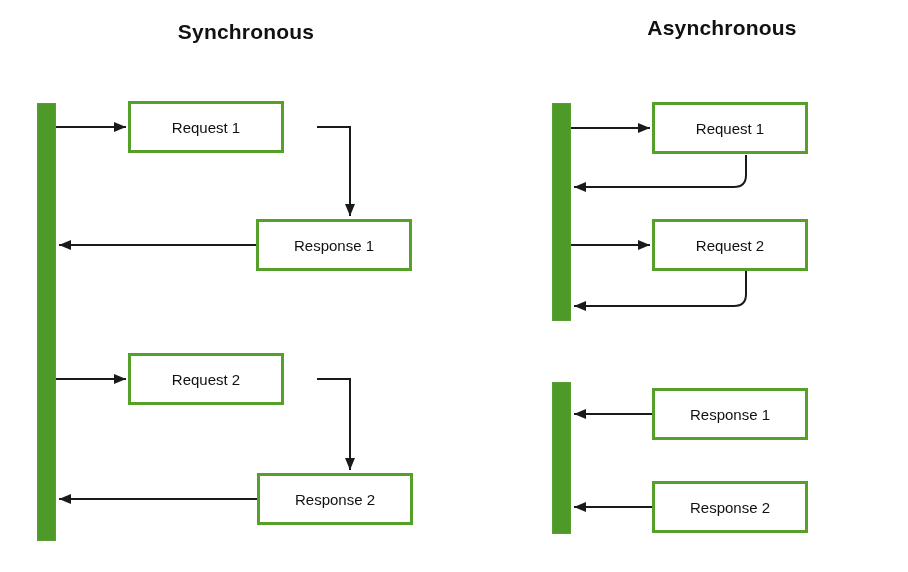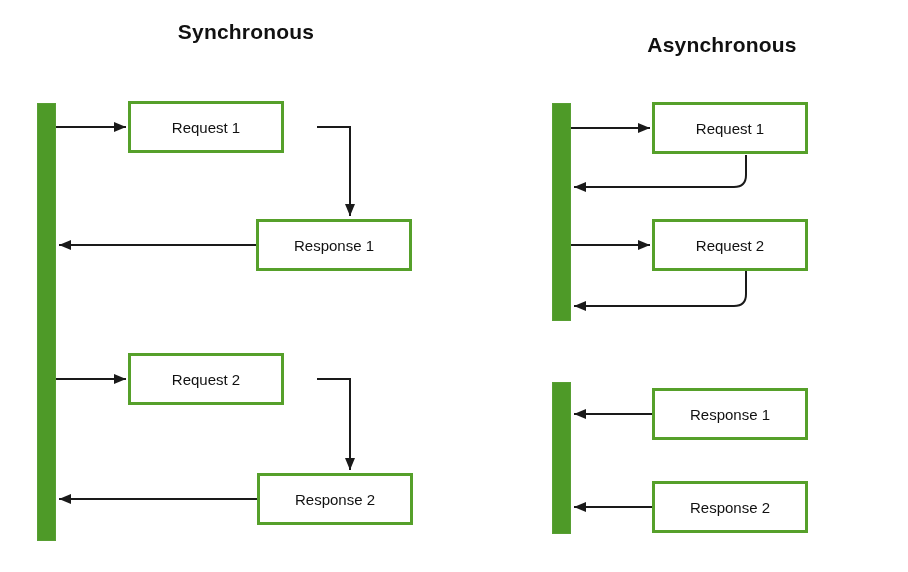--- a/index.html
+++ b/index.html
@@ -19,21 +19,21 @@
   .panel-title {
     position: absolute;
     width: 300px;
     text-align: center;
     font-size: 21px;
     font-weight: 700;
     color: var(--text_color, #111111);
     letter-spacing: 0.2px;
   }
   #title-sync  { left: 96px;  top: 20px; }
-  #title-async { left: 572px; top: 33px; }
+  #title-async { left: 572px; top: 16px; }
 
   .lifeline-bar {
     position: absolute;
     width: 19px;
     background: var(--bar_green, #4e9a28);
     border: 1px solid var(--bar_border_green, #589f33);
     box-sizing: border-box;
   }
   #bar-sync     { left: 37px;  top: 103px; height: 438px; }
   #bar-async-1  { left: 552px; top: 103px; height: 218px; }

